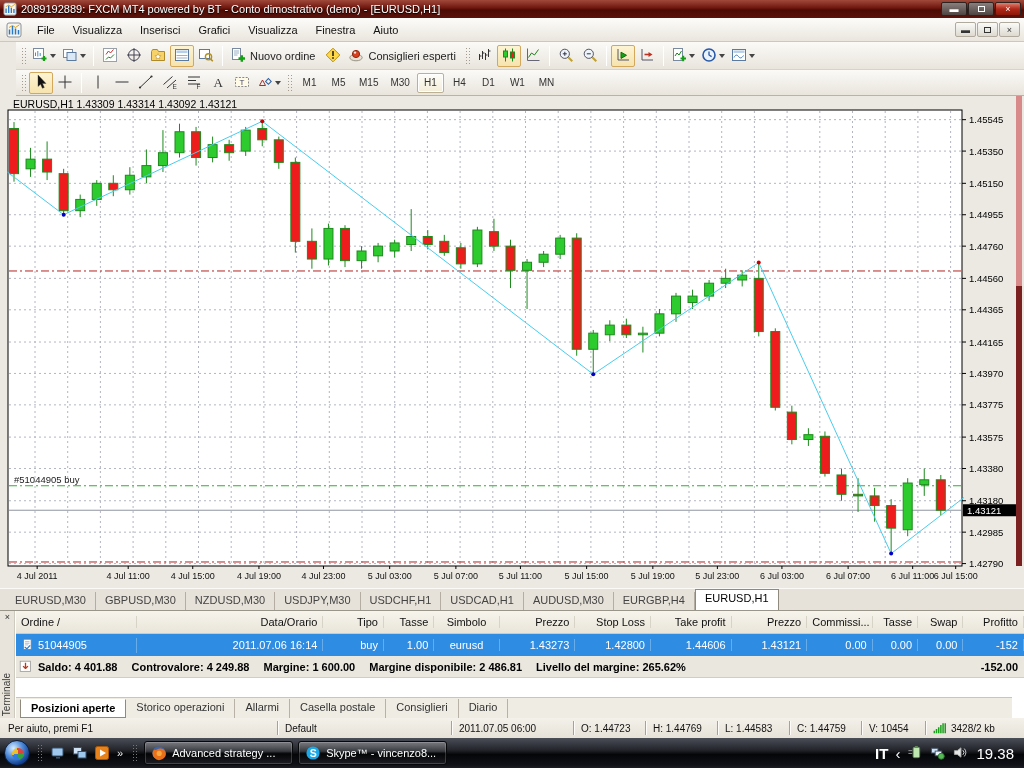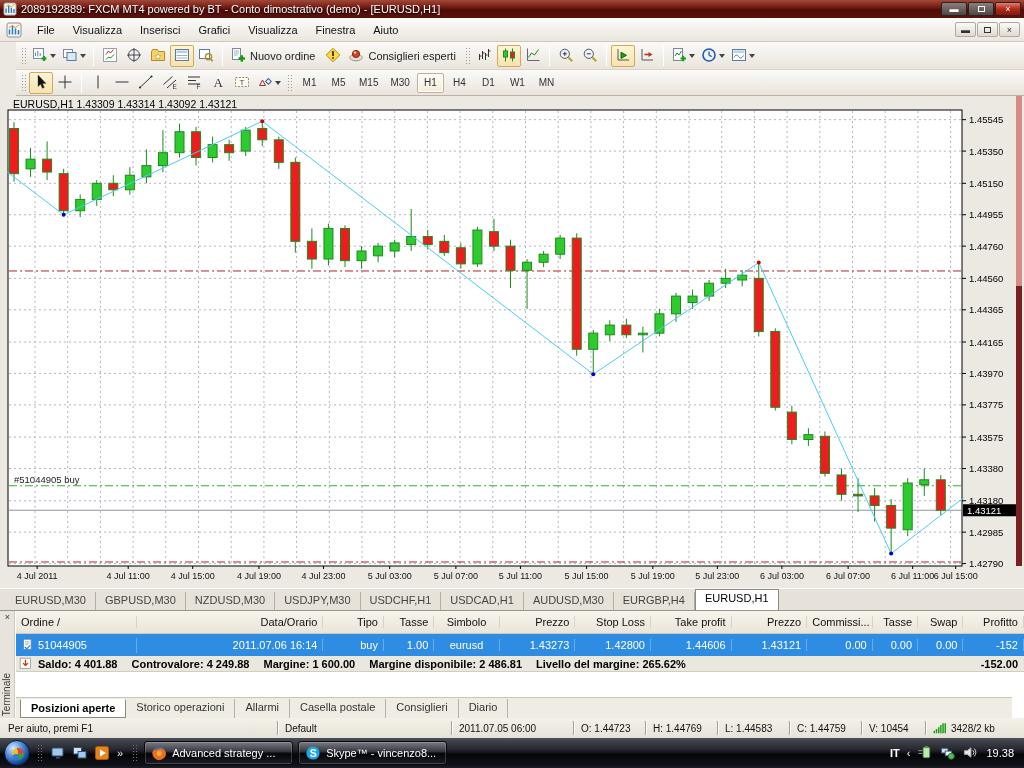--- a/index.html
+++ b/index.html
@@ -48,21 +48,21 @@
   
   .terminal { position:relative; height:108px; background:#fff; border-top:1px solid #9a958a; font-size:11px; }
   .term-side { position:absolute; left:0; top:0; bottom:0; width:15px; background:#e8e4db; border-right:1px solid #cfcabf; }
   .term-close { position:absolute; left:2px; top:1px; width:11px; height:11px; font-size:9px; line-height:11px; text-align:center; color:#333; }
   .term-vlabel { position:absolute; left:1px; bottom:2px; writing-mode:vertical-rl; transform:rotate(180deg); font-size:10px; color:#3a3a3a; }
   .term-main { margin-left:16px; }
   .thead { display:flex; height:23px; align-items:center; background:linear-gradient(#f7f4ec,#e9e5da); border-bottom:1px solid #cfcabf; }
   .th { padding:0 5px; border-right:1px solid #d8d3c7; white-space:nowrap; overflow:hidden; color:#111; }
   .trow { display:flex; height:22px; align-items:center; background:#2e8ce2; color:#fff; }
   .trow .td { padding:0 5px; border-right:1px solid rgba(255,255,255,.28); white-space:nowrap; overflow:hidden; }
-  .brow { display:flex; height:16px; align-items:center; background:#eae7df; border-bottom:1px solid #d2cdc2; font-weight:bold; color:#000; }
+  .brow { display:flex; height:22px; align-items:center; background:#eae7df; border-bottom:1px solid #d2cdc2; font-weight:bold; color:#000; }
   .brow .bseg { margin-right:14px; white-space:nowrap; }
   .ralign { text-align:right; }
   .calign { text-align:center; }
   .term-tabs { position:absolute; left:16px; right:12px; bottom:0; height:21px; background:#efece4; border-top:1px solid #cac5ba; display:flex; align-items:flex-end; padding-left:4px; }
   .term-tab { height:19px; padding:2px 10px; color:#333; border-right:1px solid #b8b2a6; white-space:nowrap; }
   .term-tab.active { background:#fff; border:1px solid #8f8a7d; border-top:1px solid #fff; font-weight:bold; color:#000; }
 
   
   .statusbar { height:20px; background:linear-gradient(#f4f1ea,#e6e2d8); display:flex; align-items:center; font-size:10px; color:#111; }
   .sseg { position:relative; padding:0 8px; white-space:nowrap; height:100%; display:flex; align-items:center; gap:4px; }
@@ -71,21 +71,21 @@
 
   
   .taskbar { height:30px; background:linear-gradient(#4a4e57,#23252b 40%,#050608 55%,#101218 90%,#1c1e24); display:flex; align-items:center; padding:0 4px; gap:4px; }
   .orb { width:26px; height:26px; border-radius:50%; background:radial-gradient(circle at 35% 30%, #d6ecff, #4e8ad8 40%, #123f90 72%, #06244f); border:1px solid #0a1c3a; position:relative; flex:none; }
   .orb .flag { position:absolute; left:7px; top:7px; width:12px; height:12px; border-radius:50%; overflow:hidden; transform:rotate(-8deg); background:conic-gradient(#e83c2c 0 25%, #34a82c 25% 50%, #2a7ae0 50% 75%, #f6c012 75%); opacity:.9; }
   .qicon { width:18px; height:18px; display:flex; align-items:center; justify-content:center; flex:none; }
   .chev { color:#eee; font-size:11px; padding:0 2px; }
   .taskbtn { width:149px; height:24px; border-radius:3px; border:1px solid #07080a; background:linear-gradient(rgba(255,255,255,.30),rgba(255,255,255,.10) 45%,rgba(0,0,0,.28) 50%,rgba(255,255,255,.06)); box-shadow:inset 0 0 0 1px rgba(255,255,255,.18); color:#fff; font-size:11px; display:flex; align-items:center; gap:5px; padding:0 6px; }
   .taskbtn.active { background:linear-gradient(#15161a,#060708 55%,#0e1014); box-shadow:inset 0 1px 3px #000; }
   .taskbtn .tlabel { white-space:nowrap; overflow:hidden; text-overflow:ellipsis; }
-  .tray { margin-left:auto; display:flex; align-items:center; gap:7px; color:#fff; font-size:11px; padding-right:6px; }
+  .tray { margin-left:auto; display:flex; align-items:center; gap:7px; color:#fff; font-size:15px; padding-right:6px; }
   .tray .ticon { width:16px; height:16px; }
 </style>
 </head>
 <body>
 
 <div id="root">
 
   <div class="titlebar">
     <span class="app-icon"><svg width="14" height="14" viewBox="0 0 16 16">
           <rect x="1" y="1" width="14" height="14" rx="2" fill="#f8f5ec" stroke="#88909c"></rect>

